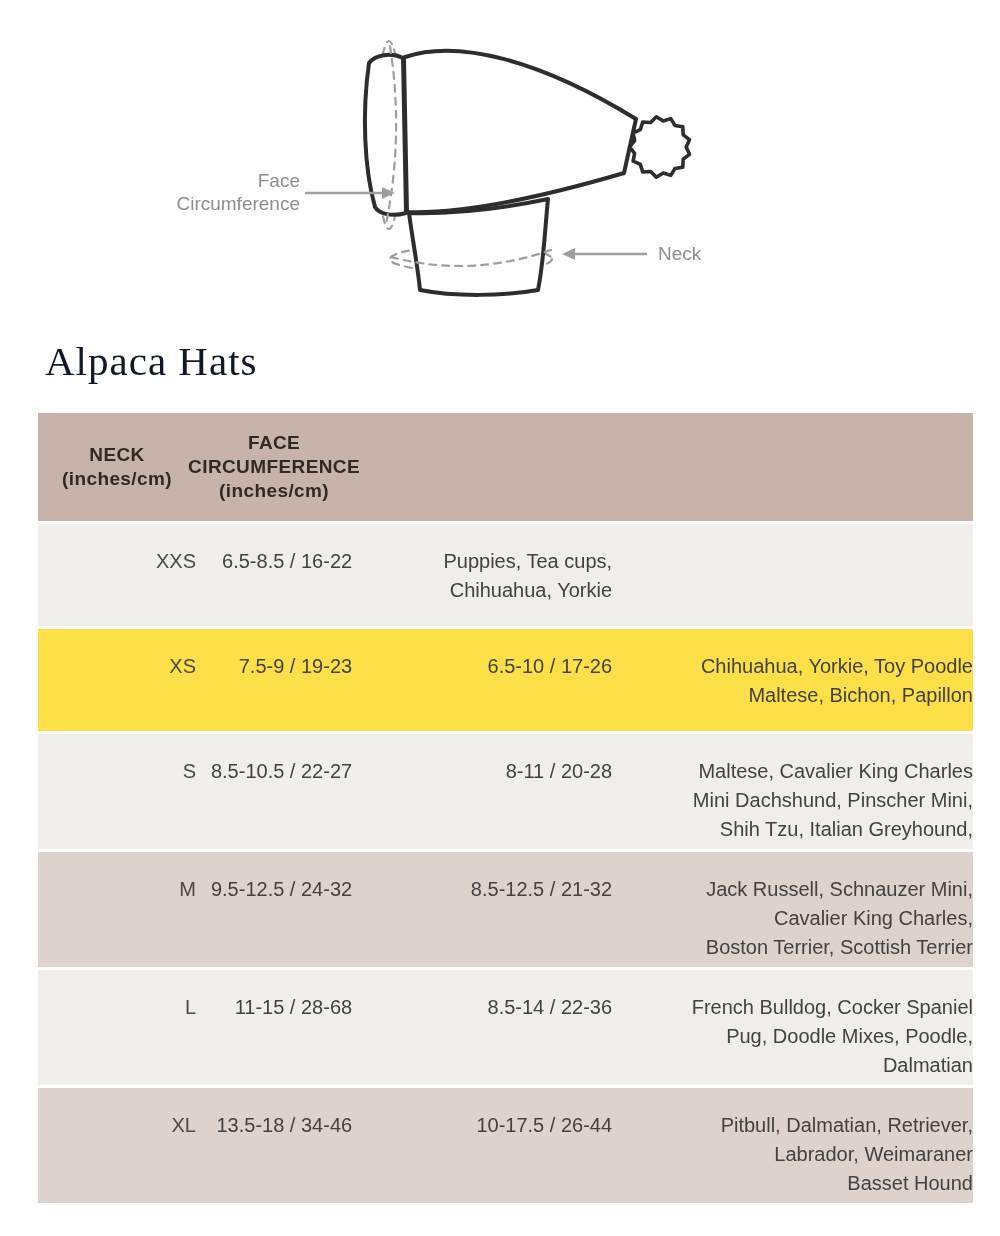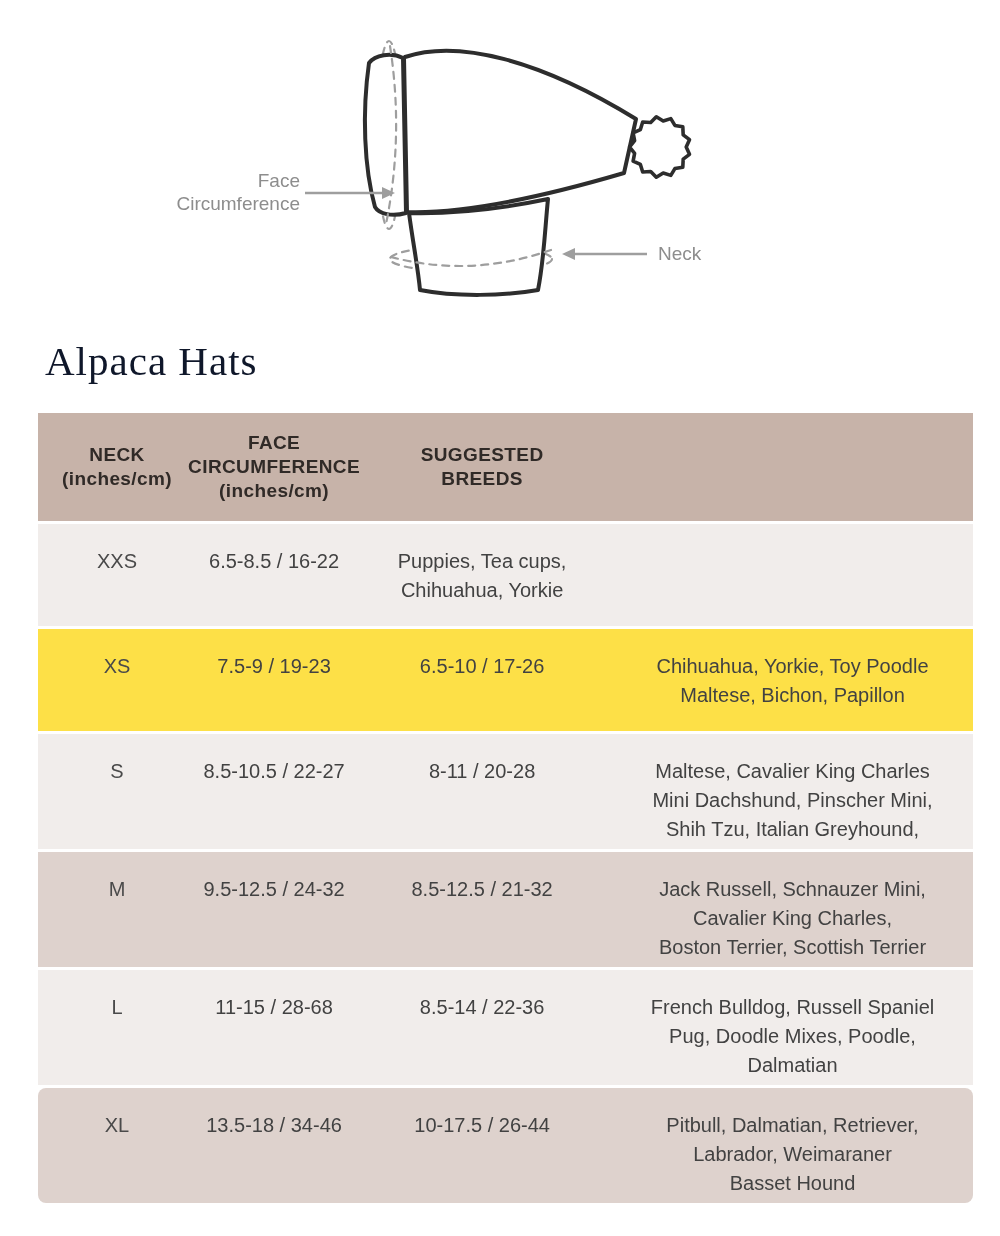--- a/index.html
+++ b/index.html
@@ -43,21 +43,21 @@
   .thead{height:108px;background:var(--header-bg);}
   .th{
     display:flex;align-items:center;justify-content:center;
     text-align:center;
     font-weight:bold;font-size:19px;line-height:24px;
     letter-spacing:.4px;color:#302a27;
     white-space:pre-line;
   }
   .trow{margin-top:3px;min-height:102px;}
   .cell{
-    text-align:center;
+    text-align:right;
     padding-top:23px;padding-bottom:5px;
     font-size:20px;line-height:29px;color:#424242;
     white-space:pre-line;
   }
   .size-cell{color:#4a4a4a;}
 </style>
 </head>
 <body>
 
 <div class="page">
@@ -97,22 +97,20 @@
 
   <h1 class="title">Alpaca Hats</h1>
 
   <div class="sizing-table">
     <div class="thead" style="background: rgb(199, 179, 169);">
       <div class="th">NECK
 (inches/cm)</div>
       <div class="th">FACE
 CIRCUMFERENCE
 (inches/cm)</div>
-      <div class="th">SUGGESTED
-BREEDS</div>
     </div>
     <div id="table-body">
         <div class="trow" style="background: rgb(241, 237, 235);">
     <div class="cell size-cell">XXS</div>
     <div class="cell">6.5-8.5 / 16-22</div>
     <div class="cell">Puppies, Tea cups,
 Chihuahua, Yorkie</div>
   </div>
         <div class="trow" style="background: #fde047;">
     <div class="cell size-cell">XS</div>
@@ -134,25 +132,25 @@
     <div class="cell">9.5-12.5 / 24-32</div>
     <div class="cell">8.5-12.5 / 21-32</div>
     <div class="cell">Jack Russell, Schnauzer Mini,
 Cavalier King Charles,
 Boston Terrier, Scottish Terrier</div>
   </div>
         <div class="trow" style="background: rgb(241, 237, 235);">
     <div class="cell size-cell">L</div>
     <div class="cell">11-15  / 28-68</div>
     <div class="cell">8.5-14 / 22-36</div>
-    <div class="cell">French Bulldog, Russell Spaniel
+    <div class="cell">French Bulldog, Cocker Spaniel
 Pug, Doodle Mixes, Poodle,
 Dalmatian</div>
   </div>
-        <div class="trow" style="background: rgb(222, 210, 205); border-radius: 8px;">
+        <div class="trow" style="background: rgb(222, 210, 205);">
     <div class="cell size-cell">XL</div>
     <div class="cell">13.5-18 / 34-46</div>
     <div class="cell">10-17.5 / 26-44</div>
     <div class="cell">Pitbull, Dalmatian, Retriever,
 Labrador, Weimaraner
 Basset Hound</div>
   </div>
       </div>
   </div>
 

